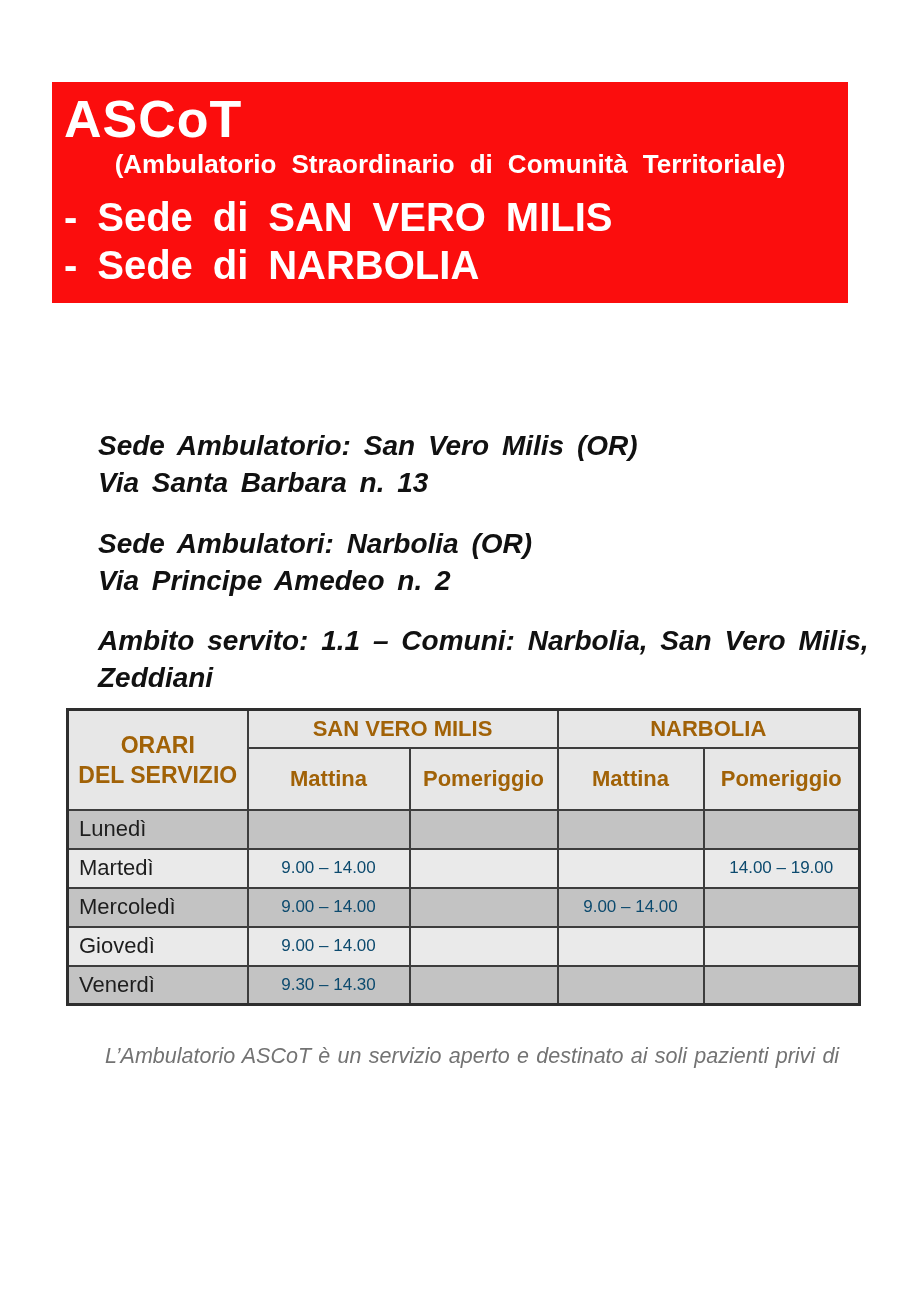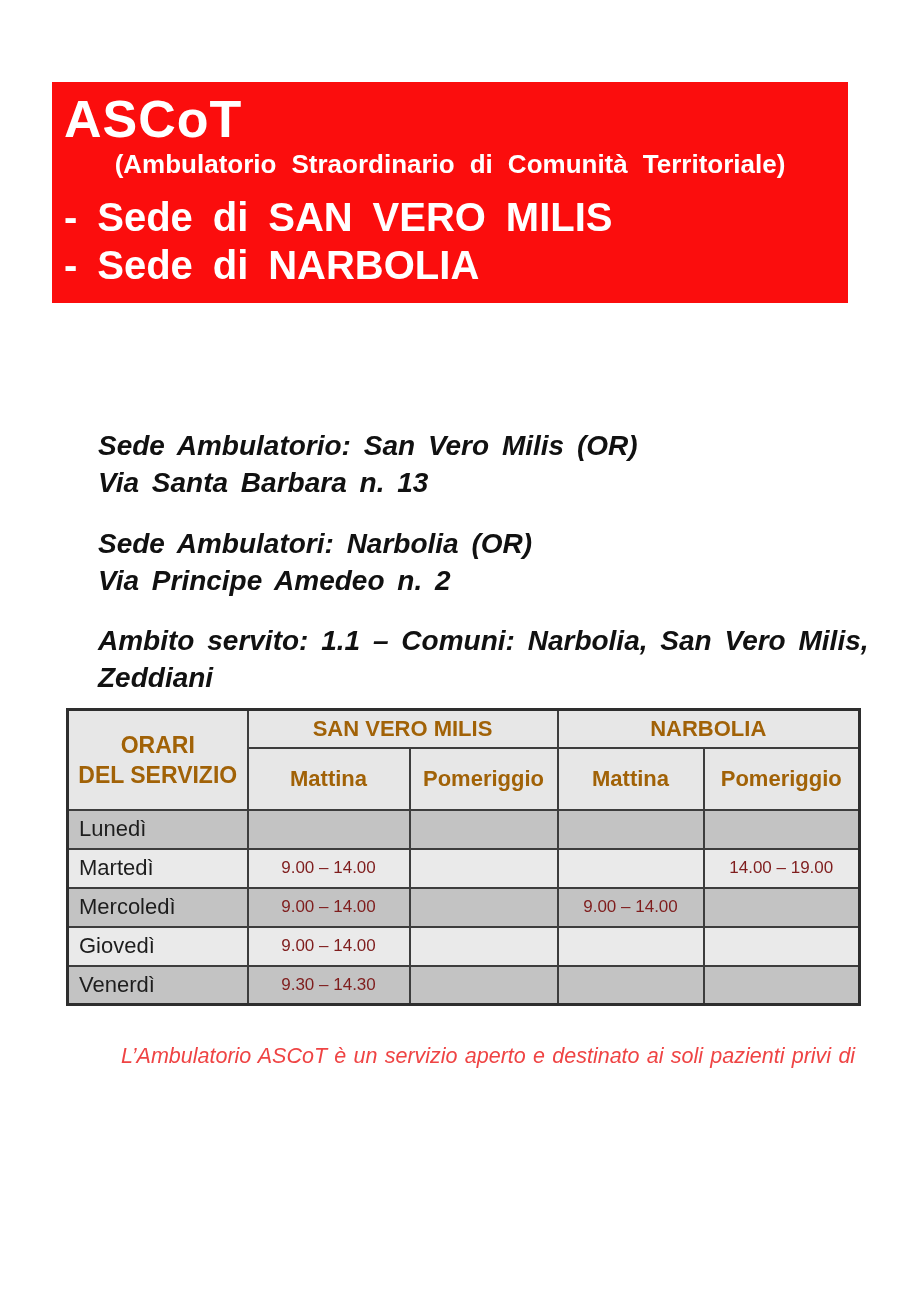--- a/index.html
+++ b/index.html
@@ -100,34 +100,33 @@
   .schedule tbody tr:nth-child(even) td { background: #eaeaea; }
   .td-day {
     text-align: left;
     padding-left: 10px;
     font-size: 22px;
     color: #1d1d1d;
   }
   .td-time {
     text-align: center;
     font-size: 17px;
-    color: #7f1d1d;
+    color: #0c4a6e;
   }
 
   
   .footer-note {
     position: absolute;
     top: 1038px;
     left: 105px;
     font-style: italic;
     font-size: 21.5px;
     line-height: 37px;
-    color: #ef4444;
+    color: #737373;
     word-spacing: 0.06em;
-    margin-left: 16px;
   }
 </style>
 </head>
 <body>
 
 <div class="page">
 
   <div class="banner">
     <div class="banner-title">ASCoT</div>
     <div class="banner-subtitle">(Ambulatorio Straordinario di Comunità Territoriale)</div>

